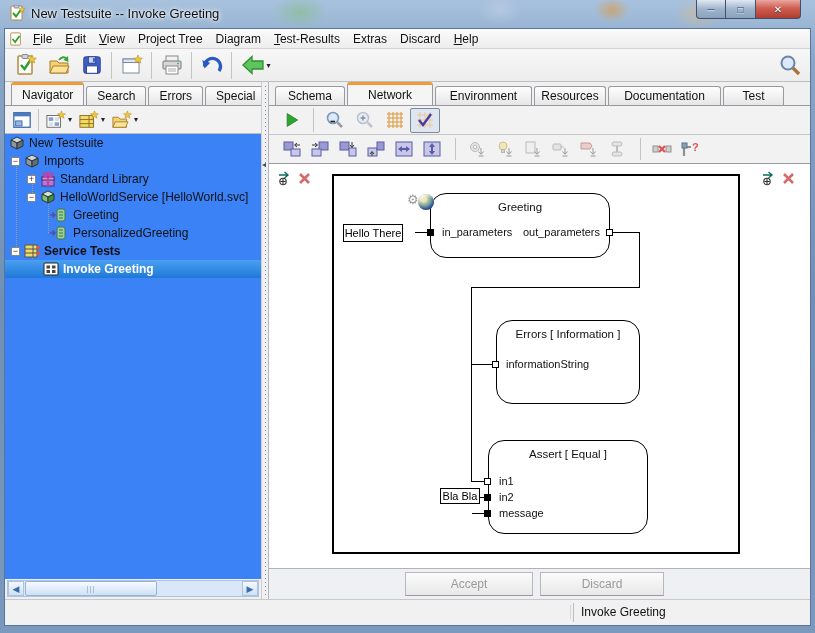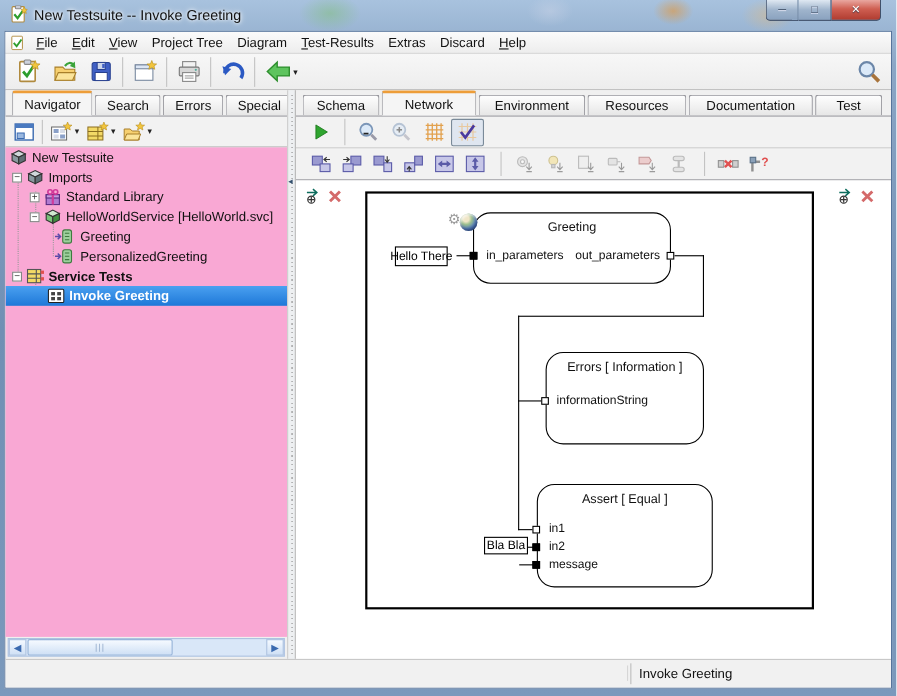--- a/index.html
+++ b/index.html
@@ -43,21 +43,21 @@
   .content{flex:1;display:flex;min-height:0}
   
   .lpanel{width:256px;display:flex;flex-direction:column;background:#f0f0f0}
   .tabs{height:23px;display:flex;align-items:flex-end;gap:2px;padding-left:6px}
   .tab{border:1px solid #99999f;border-bottom:none;border-radius:3px 3px 0 0;padding:0 10px;font-size:12px;
     height:19px;display:flex;align-items:center;background:linear-gradient(#fefefe,#e6e6e6);color:#111;white-space:nowrap}
   .tab.active{height:23px;border-top:3px solid #ED9D38;background:#f5f5f5;position:relative;z-index:2}
   .ptoolbar{height:29px;display:flex;align-items:center;padding-left:4px;background:#f2f2f2;
     border-top:1px solid #99999f;border-bottom:1px solid #bdbdbd}
   .ptbtn{height:24px;display:flex;align-items:center;justify-content:center;padding:0 3px}
-  .tree{flex:1;background:#f9a8d4;position:relative;overflow:hidden;font-size:12px}
+  .tree{flex:1;background:#3b82f6;position:relative;overflow:hidden;font-size:12px}
   .trow{height:18px;display:flex;align-items:center;white-space:nowrap;position:relative}
   .trow .lbl{margin-left:4px;color:#111}
   .trow.bold .lbl{font-weight:bold}
   .trow.selected{background:linear-gradient(#4aa0f0,#1e78d8);}
   .trow.selected .lbl{color:#fff;font-weight:bold}
   .exp{width:9px;height:9px;border:1px solid #848484;background:#fff;font-size:9px;line-height:7px;text-align:center;
     color:#333;margin-right:4px;flex:none}
   .ticon{width:16px;height:16px;flex:none;position:relative}
   .guide{position:absolute;width:1px;border-left:1px dotted #9a9a9a}
   .hscroll{height:17px;margin:1px 2px 2px 2px;background:#d9e7f8;border:1px solid #aec3e0;position:relative}
@@ -386,21 +386,21 @@
 
       <div class="splitter">
         <span class="split-arrow">◂</span>
       </div>
 
       <div class="rpanel">
         <div class="tabs">
           <div class="tab" style="width:70px;justify-content:center">Schema</div>
           <div class="tab active" style="width:86px;justify-content:center">Network</div>
           <div class="tab" style="width:97px;justify-content:center">Environment</div>
-          <div class="tab" style="width:90px;justify-content:center">Resources</div>
+          <div class="tab" style="width:72px;justify-content:center">Resources</div>
           <div class="tab" style="width:113px;justify-content:center">Documentation</div>
           <div class="tab" style="width:61px;justify-content:center">Test</div>
         </div>
 
         <div class="rtb1">
           <div class="ntbtn">
             <svg width="16" height="16" viewBox="0 0 20 20">
                 <polygon points="4,2 17,10 4,18" fill="#2fa52f" stroke="#1d7a1d"></polygon>
               </svg>
           </div>
@@ -592,40 +592,44 @@
 
           <span class="gear" style="left:138px;top:29px">⚙</span>
           <div class="dnode" style="left:161px;top:29px;width:180px;height:65px">
             <div class="ntitle">Greeting</div>
             <div class="plabel" style="left:11px;top:32px">in_parameters</div>
             <div class="plabel" style="right:9px;top:32px">out_parameters</div>
           </div>
           <div class="sphere" style="left:149px;top:30px"></div>
           <div class="port filled" style="left:158px;top:65px"></div>
           <div class="port" style="left:337px;top:65px"></div>
-          <div class="lblbox" style="left:90px;top:60px;width:48px;height:18px">Hello There</div>
+          <div class="lblbox" style="left:74px;top:60px;width:60px;height:18px">Hello There</div>
 
           <div class="dnode" style="left:227px;top:156px;width:144px;height:84px">
             <div class="ntitle">Errors [ Information ]</div>
             <div class="plabel" style="left:9px;top:37px">informationString</div>
           </div>
           <div class="port" style="left:223px;top:197px"></div>
 
           <div class="dnode" style="left:219px;top:276px;width:160px;height:94px">
             <div class="ntitle">Assert [ Equal ]</div>
             <div class="plabel" style="left:10px;top:34px">in1</div>
             <div class="plabel" style="left:10px;top:50px">in2</div>
             <div class="plabel" style="left:10px;top:66px">message</div>
           </div>
           <div class="port" style="left:215px;top:314px"></div>
           <div class="port filled" style="left:215px;top:330px"></div>
           <div class="port filled" style="left:215px;top:346px"></div>
           <div class="lblbox" style="left:171px;top:324px;width:40px;height:16px">Bla Bla</div>
         </div>
 
+        <div class="acceptrow">
+          <div class="abtn" style="left:136px;width:128px">Accept</div>
+          <div class="abtn" style="left:271px;width:124px">Discard</div>
+        </div>
       </div>
     </div>
 
     <div class="statusbar">
       <div class="sdivider"></div>
       <span class="stext">Invoke Greeting</span>
     </div>
   </div>
 </div>
 

